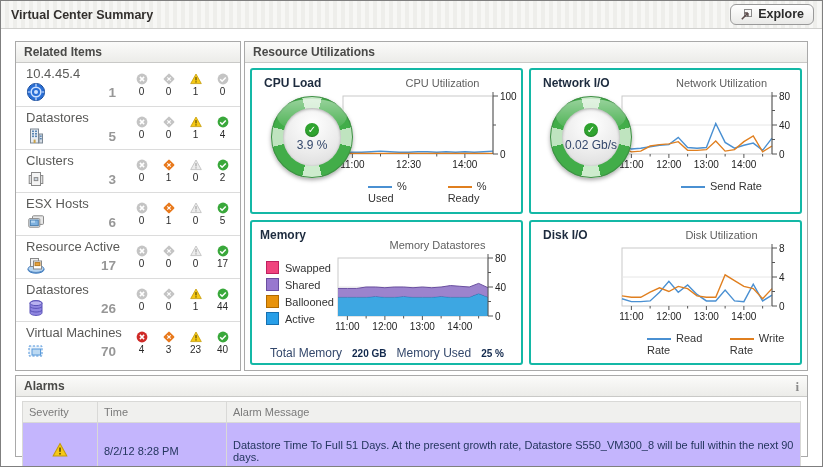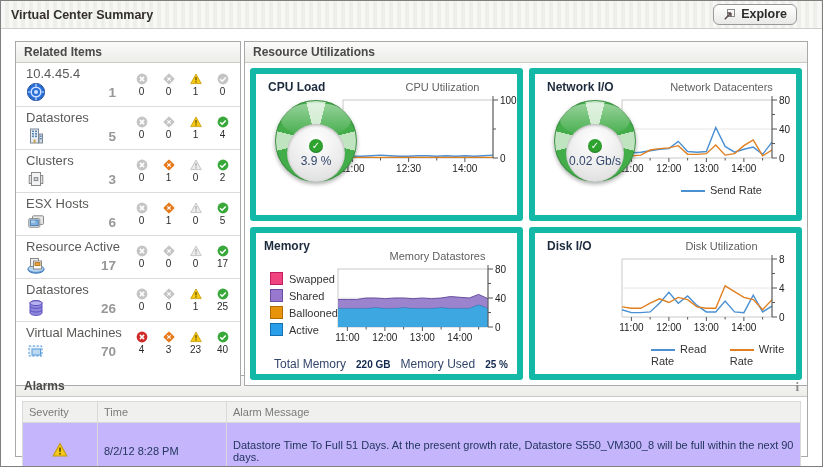--- a/index.html
+++ b/index.html
@@ -3,21 +3,21 @@
 <meta charset="utf-8">
 <style>
   html,body{margin:0;padding:0;}
   body{
     width:823px;height:467px;position:relative;background:#fff;
     font-family:"Liberation Sans","DejaVu Sans",sans-serif;
     border:1px solid #7f7f7f;box-sizing:border-box;overflow:hidden;
   }
   
   .titlebar{
-    height:27px;display:flex;align-items:center;padding:0 25px 0 10px;
+    height:27px;display:flex;align-items:center;padding:0 8px 0 10px;
     background:repeating-linear-gradient(90deg,#f7f7f5 0 4px,#eeeeeb 4px 8px);
     border-bottom:1px solid #cfcfcd;
   }
   .titlebar .wtitle{font-size:12.5px;font-weight:bold;color:#33302e;}
   .explore-btn{
     margin-left:auto;display:flex;align-items:center;gap:5px;
     border:1px solid #9a9a9a;background:linear-gradient(#ffffff,#e9e9e7);
     padding:2px 9px 3px;font-size:12.5px;font-weight:bold;color:#2c2c2c;
     border-radius:6px;cursor:pointer;
   }
@@ -43,42 +43,42 @@
   .ri-count{font-size:13.5px;font-weight:bold;color:#979797;}
   .ri-statuses{position:absolute;right:4px;top:50%;transform:translateY(-50%);display:flex;}
   .ri-status{width:27px;display:flex;flex-direction:column;align-items:center;gap:1px;cursor:pointer;}
   .ri-scount{font-size:10px;color:#2a2a2a;}
   .ri-icon{display:inline-flex;}
   
   .ru-body{
     padding:5px;display:grid;grid-template-columns:1fr 1fr;grid-template-rows:1fr 1fr;
     gap:6px;height:calc(100% - 21px);box-sizing:border-box;
   }
-  .quad{border:6px solid #14b8a6;border-radius:3px;display:flex;padding:3px 4px;overflow:hidden;}
+  .quad{border:2px solid #14b8a6;border-radius:3px;display:flex;padding:3px 4px;overflow:hidden;}
   .quad-left{width:112px;display:flex;flex-direction:column;align-items:center;flex-shrink:0;}
   .quad-title{align-self:flex-start;font-size:12px;font-weight:bold;color:#1d2b3e;padding:3px 0 3px 8px;}
   .quad-right{flex:1;display:flex;flex-direction:column;align-items:center;min-width:0;}
   .chart-title{font-size:11px;color:#5f5f5f;margin:4px 0 0;}
   .chart-box{cursor:pointer;}
   .legend{display:flex;gap:16px;font-size:11px;color:#333;align-items:center;margin-top:-3px;}
   .legend .sw{display:inline-block;width:24px;height:0;border-top:2px solid;margin-right:5px;vertical-align:middle;}
   
   .gauge{
     width:82px;height:82px;border-radius:50%;position:relative;margin-top:3px;cursor:pointer;
     background:conic-gradient(from 0deg,
       #c9e8c9 0deg 14deg,#42ad49 14deg 76deg,#bfe4bf 76deg 104deg,#42ad49 104deg 166deg,
       #cdeccd 166deg 194deg,#42ad49 194deg 256deg,#bfe4bf 256deg 284deg,#42ad49 284deg 346deg,#c9e8c9 346deg 360deg);
     box-shadow:0 2px 4px rgba(0,0,0,.35), inset 0 0 0 1px #3f8f45;
   }
   .gauge::before{
     content:"";position:absolute;left:6px;top:3px;width:70px;height:34px;border-radius:50%;
     background:linear-gradient(rgba(255,255,255,.45),rgba(255,255,255,0));
   }
   .gauge-inner{
-    position:absolute;left:12px;top:24px;width:58px;height:58px;border-radius:50%;
+    position:absolute;left:12px;top:12px;width:58px;height:58px;border-radius:50%;
     background:radial-gradient(circle at 50% 28%, #ffffff 0%, #ececec 55%, #d8d8d8 100%);
     box-shadow:inset 0 1px 3px rgba(0,0,0,.3);
     display:flex;flex-direction:column;align-items:center;justify-content:center;gap:1px;
   }
   .badge{
     width:14px;height:14px;border-radius:50%;background:#2fa32f;color:#fff;
     font-size:10px;line-height:14px;text-align:center;font-weight:bold;
     box-shadow:inset 0 -1px 1px rgba(0,0,0,.25);
   }
   .badge::before{content:"\2713";}
@@ -445,21 +445,21 @@
                 </span>
         <span class="ri-scount">1</span>
               </div>
               <div class="ri-status">
         <span style="display:inline-flex;">
                   <svg width="12" height="12" viewBox="0 0 12 12">
                     <circle cx="6" cy="6" r="5.4" fill="#39a83b"></circle>
                     <path d="M3.2 6.3L5.1 8.2L8.8 4.4" stroke="#fff" stroke-width="1.5" fill="none"></path>
                   </svg>
                 </span>
-        <span class="ri-scount">25</span>
+        <span class="ri-scount">44</span>
               </div>
             </div>
        </div>
           <div class="ri-row">
          <div class="ri-label">Virtual Machines</div>
          <div class="ri-iconline">
            <span class="ri-icon">
                 <svg width="20" height="20" viewBox="0 0 20 20">
                   <rect x="3" y="5" width="13" height="10" fill="#eaf3fb" stroke="#4a90d9" stroke-dasharray="2.2 1.6"></rect>
                   <rect x="6" y="8" width="8.5" height="6" fill="#bcd9f2" stroke="#5a9ad9"></rect>
@@ -541,35 +541,39 @@
                   <text x="186" y="39" font-size="10" fill="#333" font-family="Liberation Sans, sans-serif">%</text>
                   <line x1="11.375" y1="65" x2="11.375" y2="69" stroke="#555"></line>
                   <text x="11.375" y="79" font-size="10" fill="#222" text-anchor="middle" font-family="Liberation Sans, sans-serif">11:00</text>
                   <line x1="39.5" y1="65" x2="39.5" y2="67.5" stroke="#555"></line>
                   <line x1="67.625" y1="65" x2="67.625" y2="69" stroke="#555"></line>
                   <text x="67.625" y="79" font-size="10" fill="#222" text-anchor="middle" font-family="Liberation Sans, sans-serif">12:30</text>
                   <line x1="95.75" y1="65" x2="95.75" y2="67.5" stroke="#555"></line>
                   <line x1="123.875" y1="65" x2="123.875" y2="69" stroke="#555"></line>
                   <text x="123.875" y="79" font-size="10" fill="#222" text-anchor="middle" font-family="Liberation Sans, sans-serif">14:00</text>
                 </svg></div>
+            <div class="legend">
+                <span><span class="sw" style="border-color:#4a90d2"></span>% Used</span>
+                <span><span class="sw" style="border-color:#e07f1f"></span>% Ready</span>
+              </div>
           </div>
         </div>
 
         <div class="quad">
           <div class="quad-left">
             <div class="quad-title">Network I/O</div>
             <div class="gauge">
               <div class="gauge-inner">
                 <span class="badge"></span>
                 <span class="gauge-value">0.02 Gb/s</span>
               </div>
             </div>
           </div>
           <div class="quad-right">
-            <div class="chart-title">Network Datacenters</div>
+            <div class="chart-title">Network Utilization</div>
             <div class="chart-box"><svg width="204" height="90">
                   <rect x="2" y="7" width="150" height="58" fill="#fff" stroke="#c9c9c9"></rect>
                   <line x1="2" y1="36" x2="152" y2="36" stroke="#e6e6e6"></line>
                   <polyline points="2,57.75 11.375,59.925 20.75,59.2 30.125,57.75 39.5,56.3 48.875,55.575 58.25,48.325 67.625,58.475 77,59.2 86.375,58.475 95.75,34.55 105.125,53.4 114.5,59.2 123.875,56.3 133.25,54.125 142.625,61.375 152,49.05" fill="none" stroke="#4a90d2" stroke-width="1.4"></polyline>
                   <polyline points="2,58.475 11.375,62.825 20.75,62.1 30.125,57.025 39.5,55.575 48.875,54.85 58.25,52.675 67.625,61.375 77,61.375 86.375,60.65 95.75,51.95 105.125,62.1 114.5,60.65 123.875,52.675 133.25,46.875 142.625,62.825 152,57.025" fill="none" stroke="#e07f1f" stroke-width="1.4"></polyline>
                   <line x1="152" y1="3" x2="152" y2="65" stroke="#555"></line>
                   <line x1="152" y1="65" x2="157" y2="65" stroke="#555"></line>
                   <text x="159" y="68.5" font-size="10" fill="#222" font-family="Liberation Sans, sans-serif">0</text>
                   <line x1="152" y1="36" x2="157" y2="36" stroke="#555"></line>
                   <text x="159" y="39.5" font-size="10" fill="#222" font-family="Liberation Sans, sans-serif">40</text>

